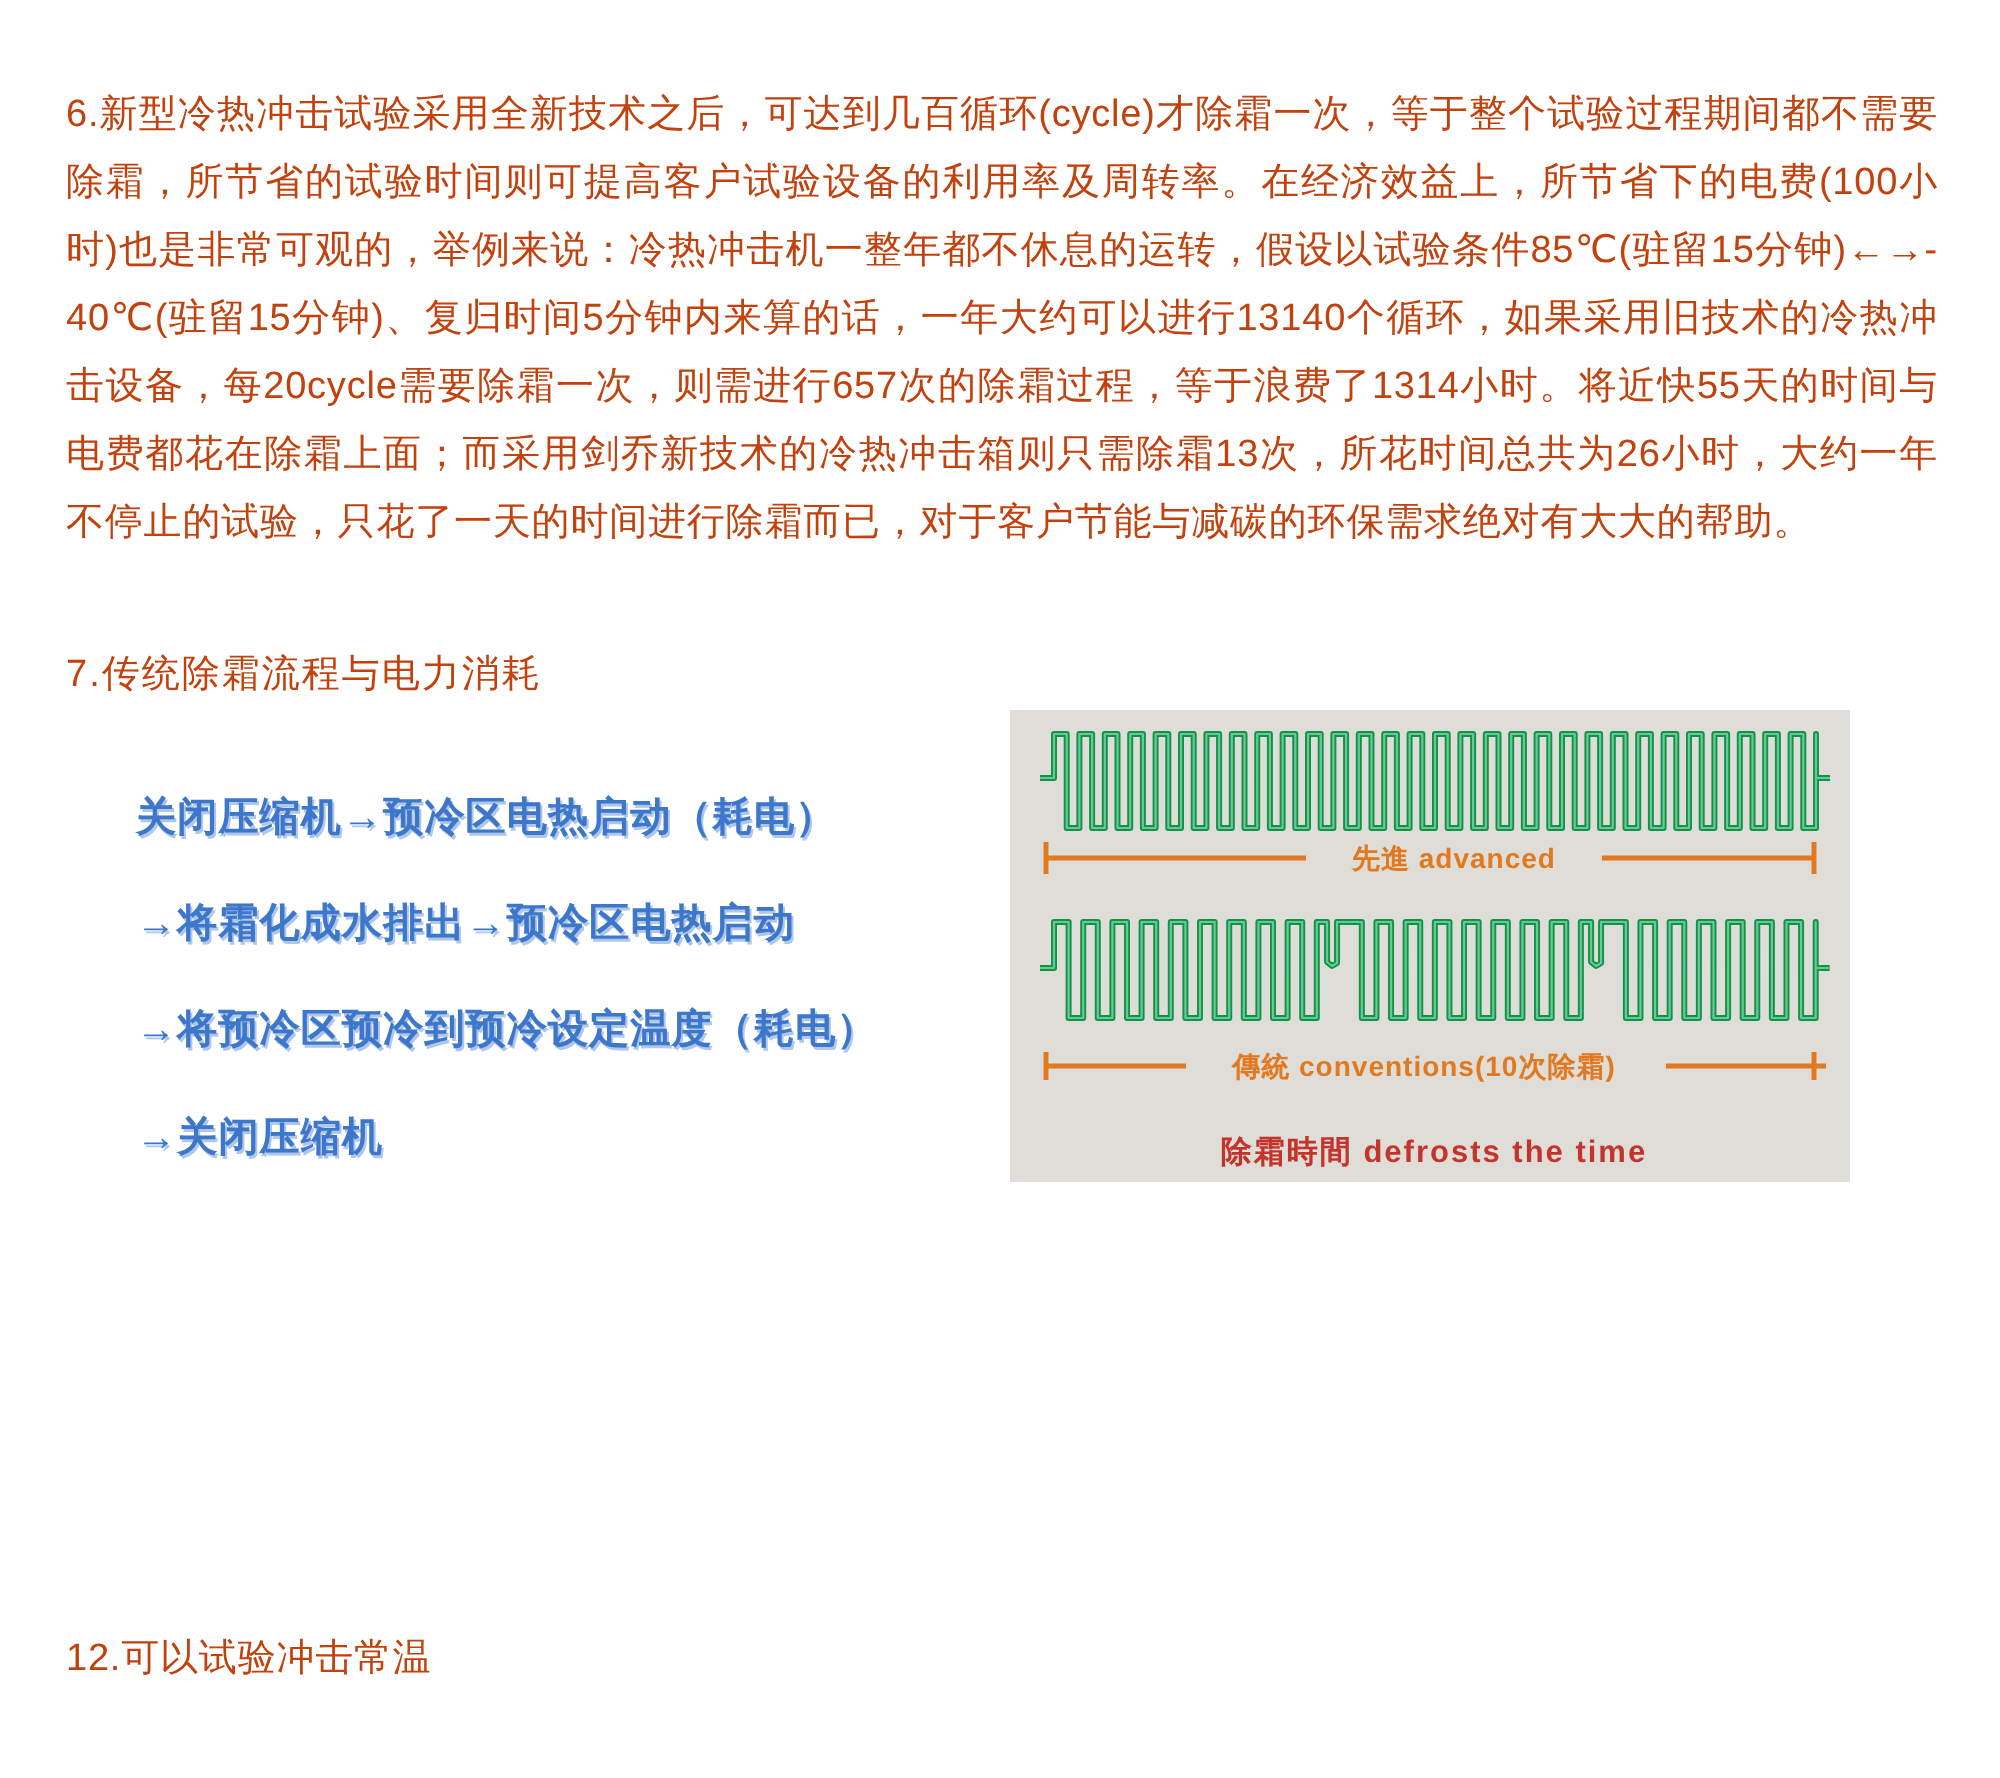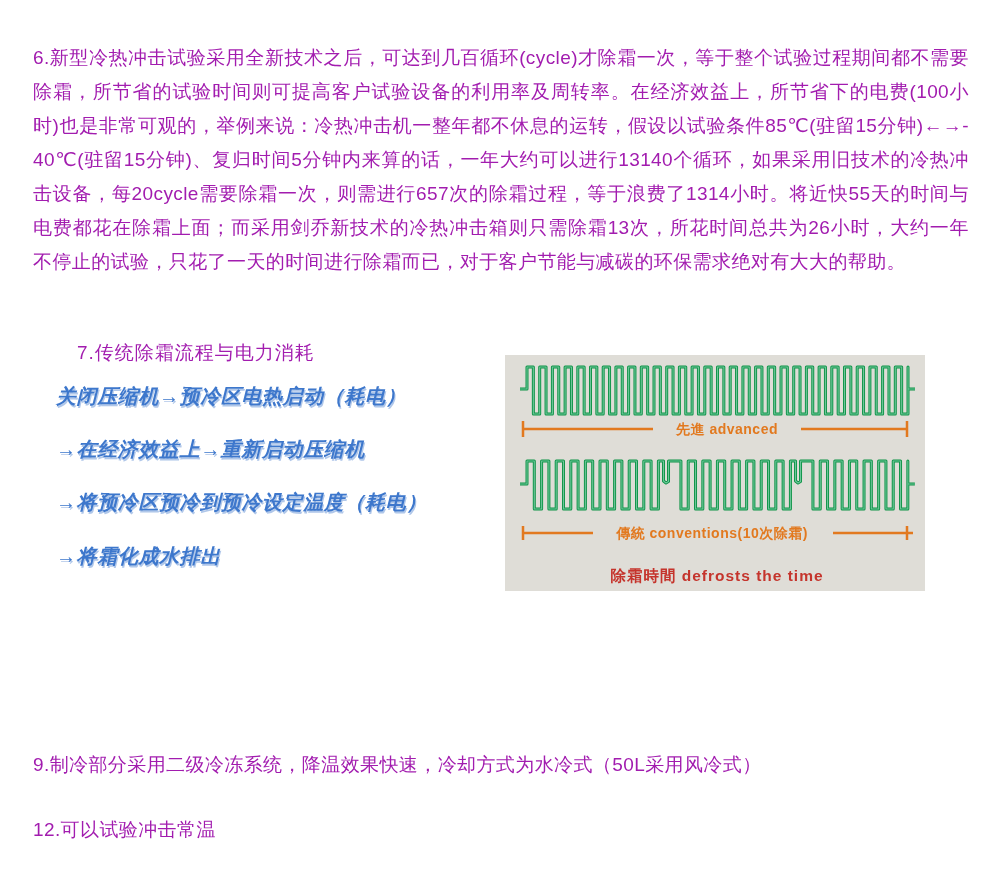--- a/index.html
+++ b/index.html
@@ -4,35 +4,34 @@
 <style>
   html,body{margin:0;padding:0;}
   body{
     width:1000px;height:889px;background:#ffffff;position:relative;
     font-family:"Liberation Sans","DejaVu Sans",sans-serif;
     overflow:hidden;
   }
   .page{position:absolute;inset:0;}
   .body-text{
     position:absolute;left:33px;width:936px;margin:0;
-    font-size:19px;line-height:34px;color:#a21caf;
+    font-size:19px;line-height:34px;color:#c2410c;
     letter-spacing:0.4px;text-align:justify;word-break:break-all;
   }
   .para6{top:41px;}
-  .heading7{top:336px;width:auto;letter-spacing:1px;margin-left:44px;}
+  .heading7{top:321px;width:auto;letter-spacing:1px;}
   .item8{top:676px;}
   .item9{top:748px;}
   .item10{top:813px;}
   .flow-step{
-    position:absolute;left:56px;margin:0;
+    position:absolute;left:56px;margin:12px;
     font-size:20px;font-weight:bold;color:#3d77cc;
     letter-spacing:0.6px;
     text-shadow:1px 1.5px 0 rgba(150,180,225,0.75);
     white-space:nowrap;
-    font-style:italic;
   }
   .flow-step-1{top:383px;}
   .flow-step-2{top:436px;}
   .flow-step-3{top:489px;text-align:center;}
   .flow-step-4{top:543px;}
   .diagram{position:absolute;left:505px;top:355px;width:420px;height:236px;}
   .diagram svg{display:block;width:420px;height:236px;}
   .diagram text{
     font-family:"Liberation Sans","DejaVu Sans",sans-serif;
     font-size:14px;font-weight:bold;letter-spacing:0.5px;
@@ -43,23 +42,23 @@
 <body>
 
 <div class="page">
 
   <p class="body-text para6">6.新型冷热冲击试验采用全新技术之后，可达到几百循环(cycle)才除霜一次，等于整个试验过程期间都不需要除霜，所节省的试验时间则可提高客户试验设备的利用率及周转率。在经济效益上，所节省下的电费(100小时)也是非常可观的，举例来说：冷热冲击机一整年都不休息的运转，假设以试验条件85℃(驻留15分钟)←→-40℃(驻留15分钟)、复归时间5分钟内来算的话，一年大约可以进行13140个循环，如果采用旧技术的冷热冲击设备，每20cycle需要除霜一次，则需进行657次的除霜过程，等于浪费了1314小时。将近快55天的时间与电费都花在除霜上面；而采用剑乔新技术的冷热冲击箱则只需除霜13次，所花时间总共为26小时，大约一年不停止的试验，只花了一天的时间进行除霜而已，对于客户节能与减碳的环保需求绝对有大大的帮助。</p>
 
   <p class="body-text heading7">7.传统除霜流程与电力消耗</p>
 
   <div>
     <p class="flow-step flow-step-1">关闭压缩机→预冷区电热启动（耗电）</p>
-    <p class="flow-step flow-step-2">→在经济效益上→重新启动压缩机</p>
+    <p class="flow-step flow-step-2">→将霜化成水排出→预冷区电热启动</p>
     <p class="flow-step flow-step-3">→将预冷区预冷到预冷设定温度（耗电）</p>
-    <p class="flow-step flow-step-4">→将霜化成水排出</p>
+    <p class="flow-step flow-step-4">→关闭压缩机</p>
   </div>
 
   <div class="diagram">
     <svg viewBox="0 0 420 236" xmlns="http://www.w3.org/2000/svg">
       <rect x="0" y="0" width="420" height="236" fill="#dfddd7"></rect>
 
       <path id="wave1-outer" fill="none" stroke-width="3" stroke-linejoin="round" stroke="#0f9447" d="M 15 34 h 7 V 12 h 6.35 V 59 h 6.35 V 12 h 6.35 V 59 h 6.35 V 12 h 6.35 V 59 h 6.35 V 12 h 6.35 V 59 h 6.35 V 12 h 6.35 V 59 h 6.35 V 12 h 6.35 V 59 h 6.35 V 12 h 6.35 V 59 h 6.35 V 12 h 6.35 V 59 h 6.35 V 12 h 6.35 V 59 h 6.35 V 12 h 6.35 V 59 h 6.35 V 12 h 6.35 V 59 h 6.35 V 12 h 6.35 V 59 h 6.35 V 12 h 6.35 V 59 h 6.35 V 12 h 6.35 V 59 h 6.35 V 12 h 6.35 V 59 h 6.35 V 12 h 6.35 V 59 h 6.35 V 12 h 6.35 V 59 h 6.35 V 12 h 6.35 V 59 h 6.35 V 12 h 6.35 V 59 h 6.35 V 12 h 6.35 V 59 h 6.35 V 12 h 6.35 V 59 h 6.35 V 12 h 6.35 V 59 h 6.35 V 12 h 6.35 V 59 h 6.35 V 12 h 6.35 V 59 h 6.35 V 12 h 6.35 V 59 h 6.35 V 12 h 6.35 V 59 h 6.35 V 12 h 6.35 V 59 h 6.35 V 12 h 6.35 V 59 h 6.35 V 12 h 6.35 V 59 h 6.35 V 12 h 6.35 V 59 h 6.35 V 12 V 34 h 7"></path>
       <path id="wave1-inner" fill="none" stroke-width="1.1" stroke-linejoin="round" stroke="#6cc69a" d="M 15 34 h 7 V 12 h 6.35 V 59 h 6.35 V 12 h 6.35 V 59 h 6.35 V 12 h 6.35 V 59 h 6.35 V 12 h 6.35 V 59 h 6.35 V 12 h 6.35 V 59 h 6.35 V 12 h 6.35 V 59 h 6.35 V 12 h 6.35 V 59 h 6.35 V 12 h 6.35 V 59 h 6.35 V 12 h 6.35 V 59 h 6.35 V 12 h 6.35 V 59 h 6.35 V 12 h 6.35 V 59 h 6.35 V 12 h 6.35 V 59 h 6.35 V 12 h 6.35 V 59 h 6.35 V 12 h 6.35 V 59 h 6.35 V 12 h 6.35 V 59 h 6.35 V 12 h 6.35 V 59 h 6.35 V 12 h 6.35 V 59 h 6.35 V 12 h 6.35 V 59 h 6.35 V 12 h 6.35 V 59 h 6.35 V 12 h 6.35 V 59 h 6.35 V 12 h 6.35 V 59 h 6.35 V 12 h 6.35 V 59 h 6.35 V 12 h 6.35 V 59 h 6.35 V 12 h 6.35 V 59 h 6.35 V 12 h 6.35 V 59 h 6.35 V 12 h 6.35 V 59 h 6.35 V 12 h 6.35 V 59 h 6.35 V 12 h 6.35 V 59 h 6.35 V 12 h 6.35 V 59 h 6.35 V 12 h 6.35 V 59 h 6.35 V 12 V 34 h 7"></path>
 
       <g stroke-width="2.5">
@@ -73,17 +72,16 @@
       <g stroke-width="2.5">
         <path d="M18 171 V185 M18 178 H88 M328 178 H402 M402 171 V185 M396 178 H408" fill="none" stroke="#e2791f"></path>
       </g>
       <text x="207" y="183" text-anchor="middle" fill="#e2791f">傳統 conventions(10次除霜)</text>
 
       <text class="caption" x="212" y="226" text-anchor="middle" fill="#c5342c">除霜時間  defrosts the time</text>
     </svg>
   </div>
 
 
-  <p class="body-text item9">9.制冷部分采用二级冷冻系统，降温效果快速，冷却方式为水冷式（50L采用风冷式）</p>
 
   <p class="body-text item10">12.可以试验冲击常温</p>
 
 </div>
 
 </body></html>

